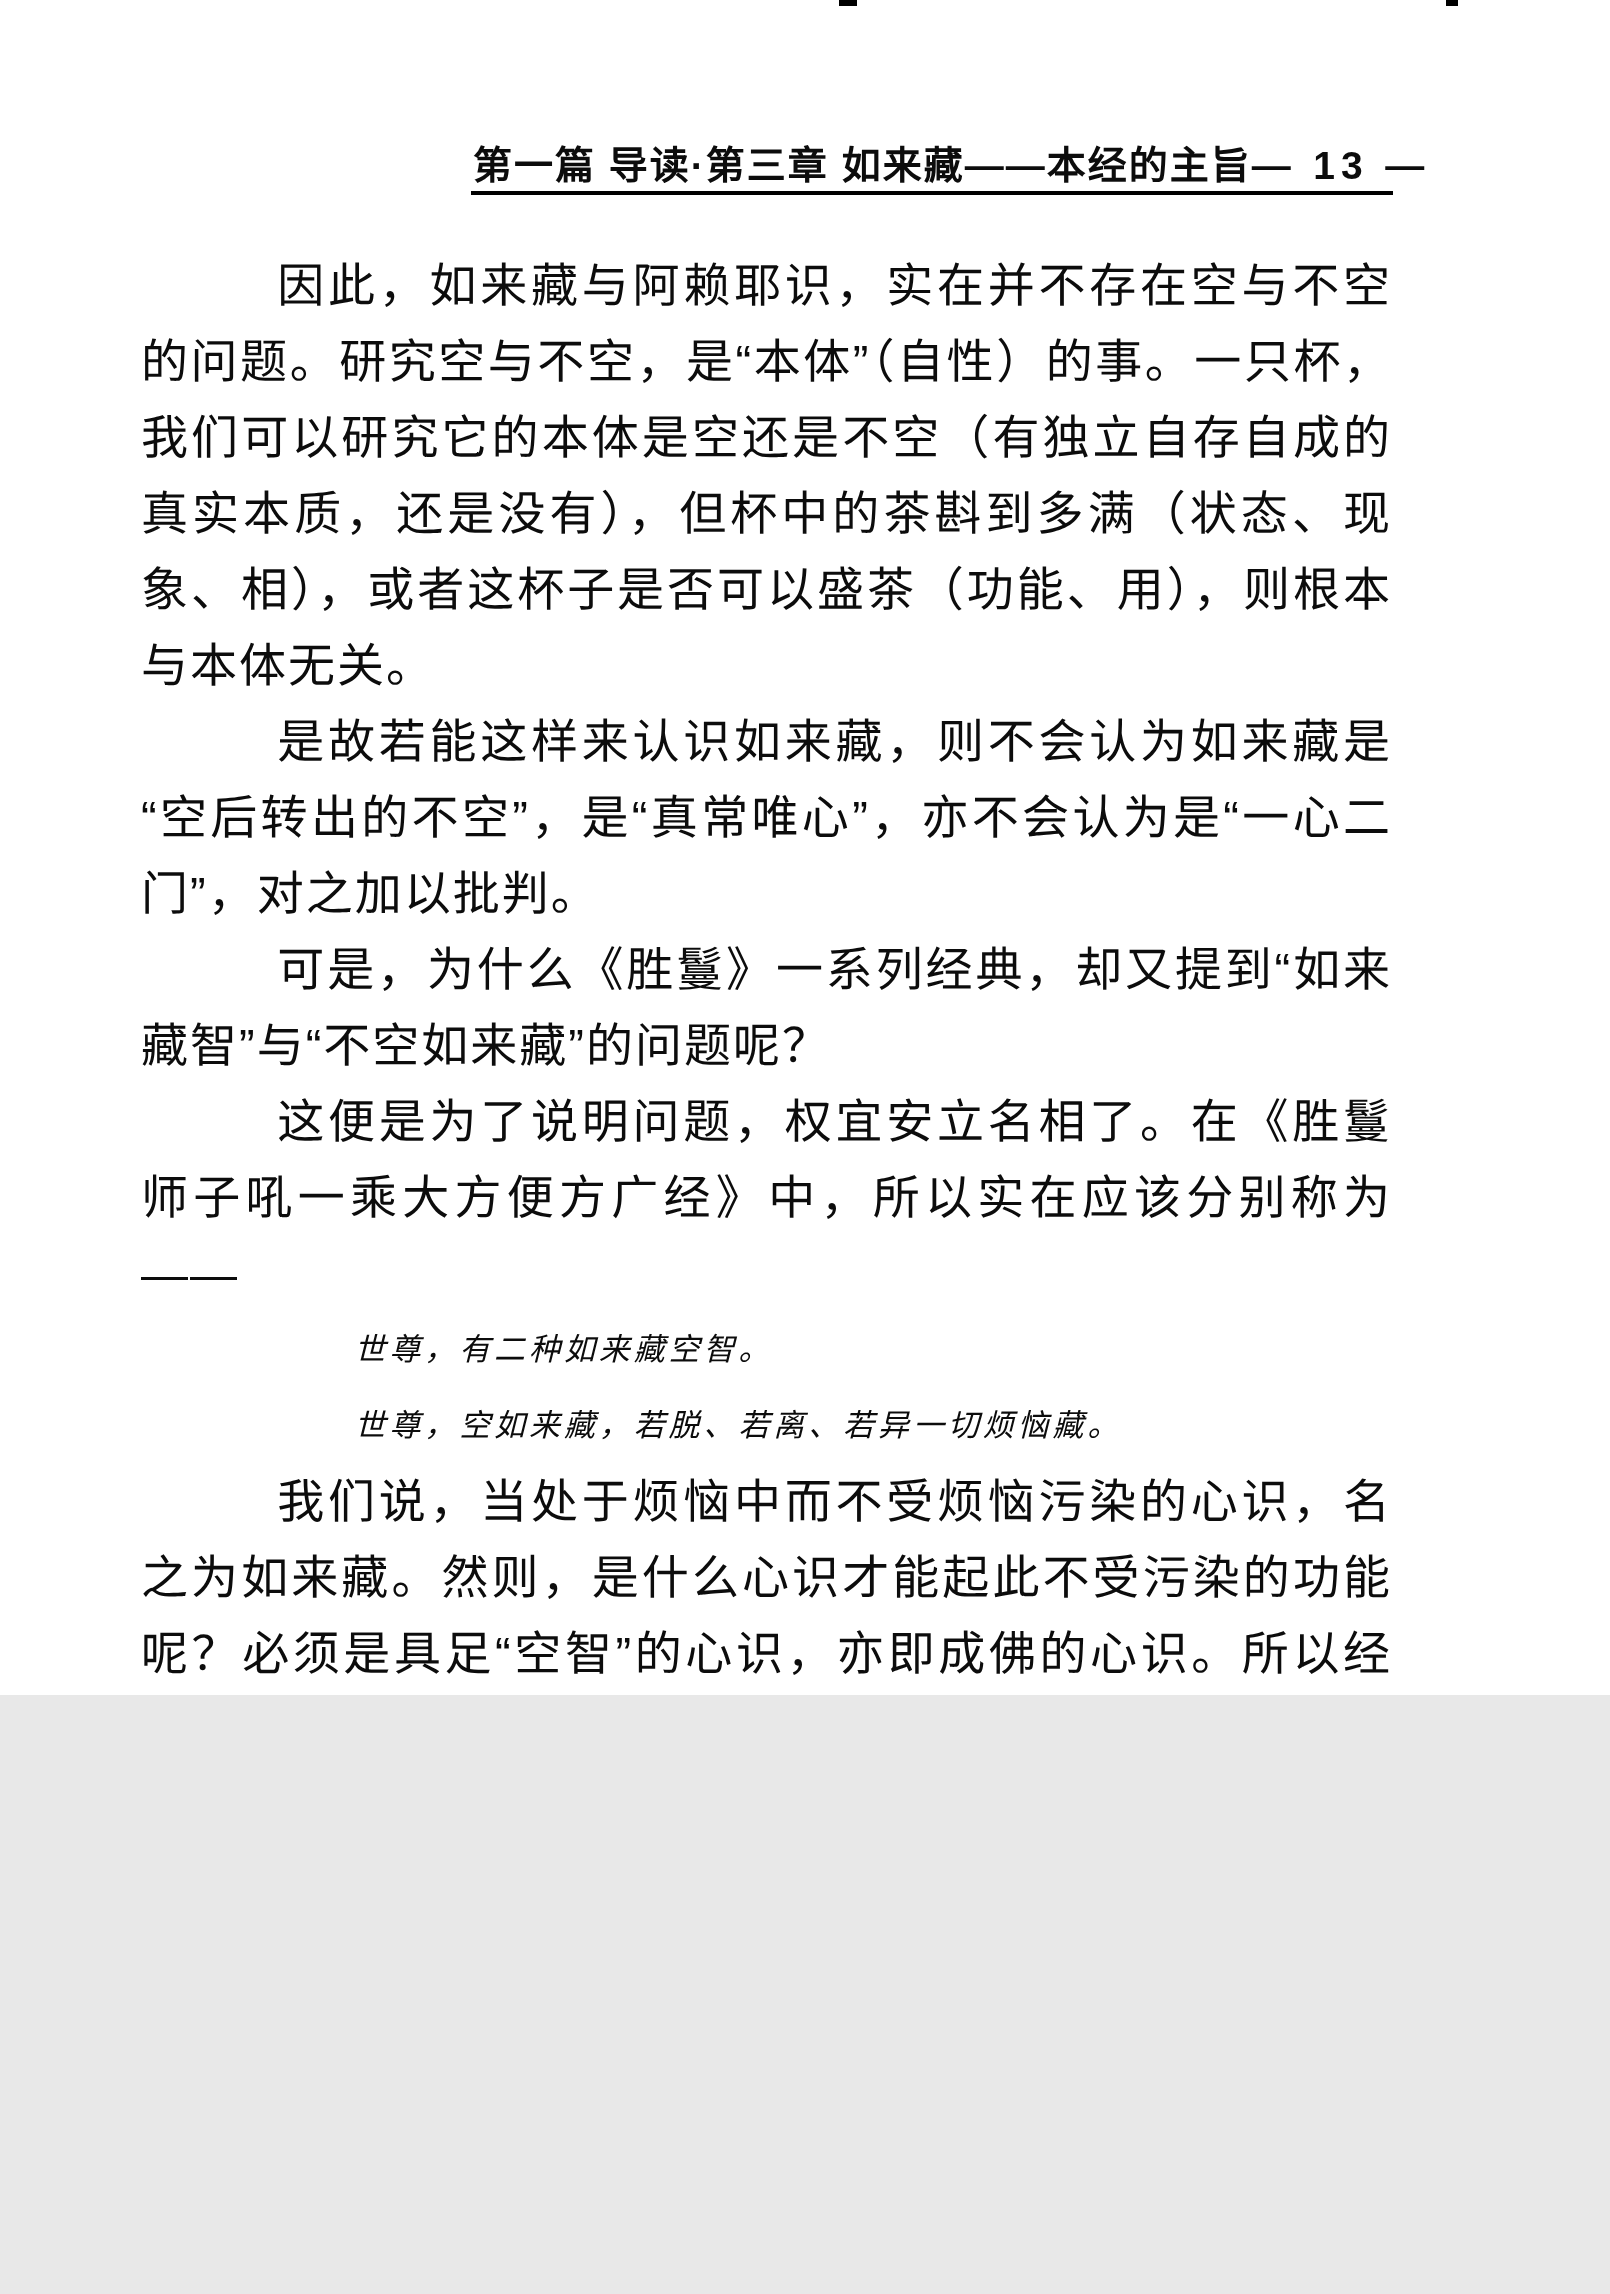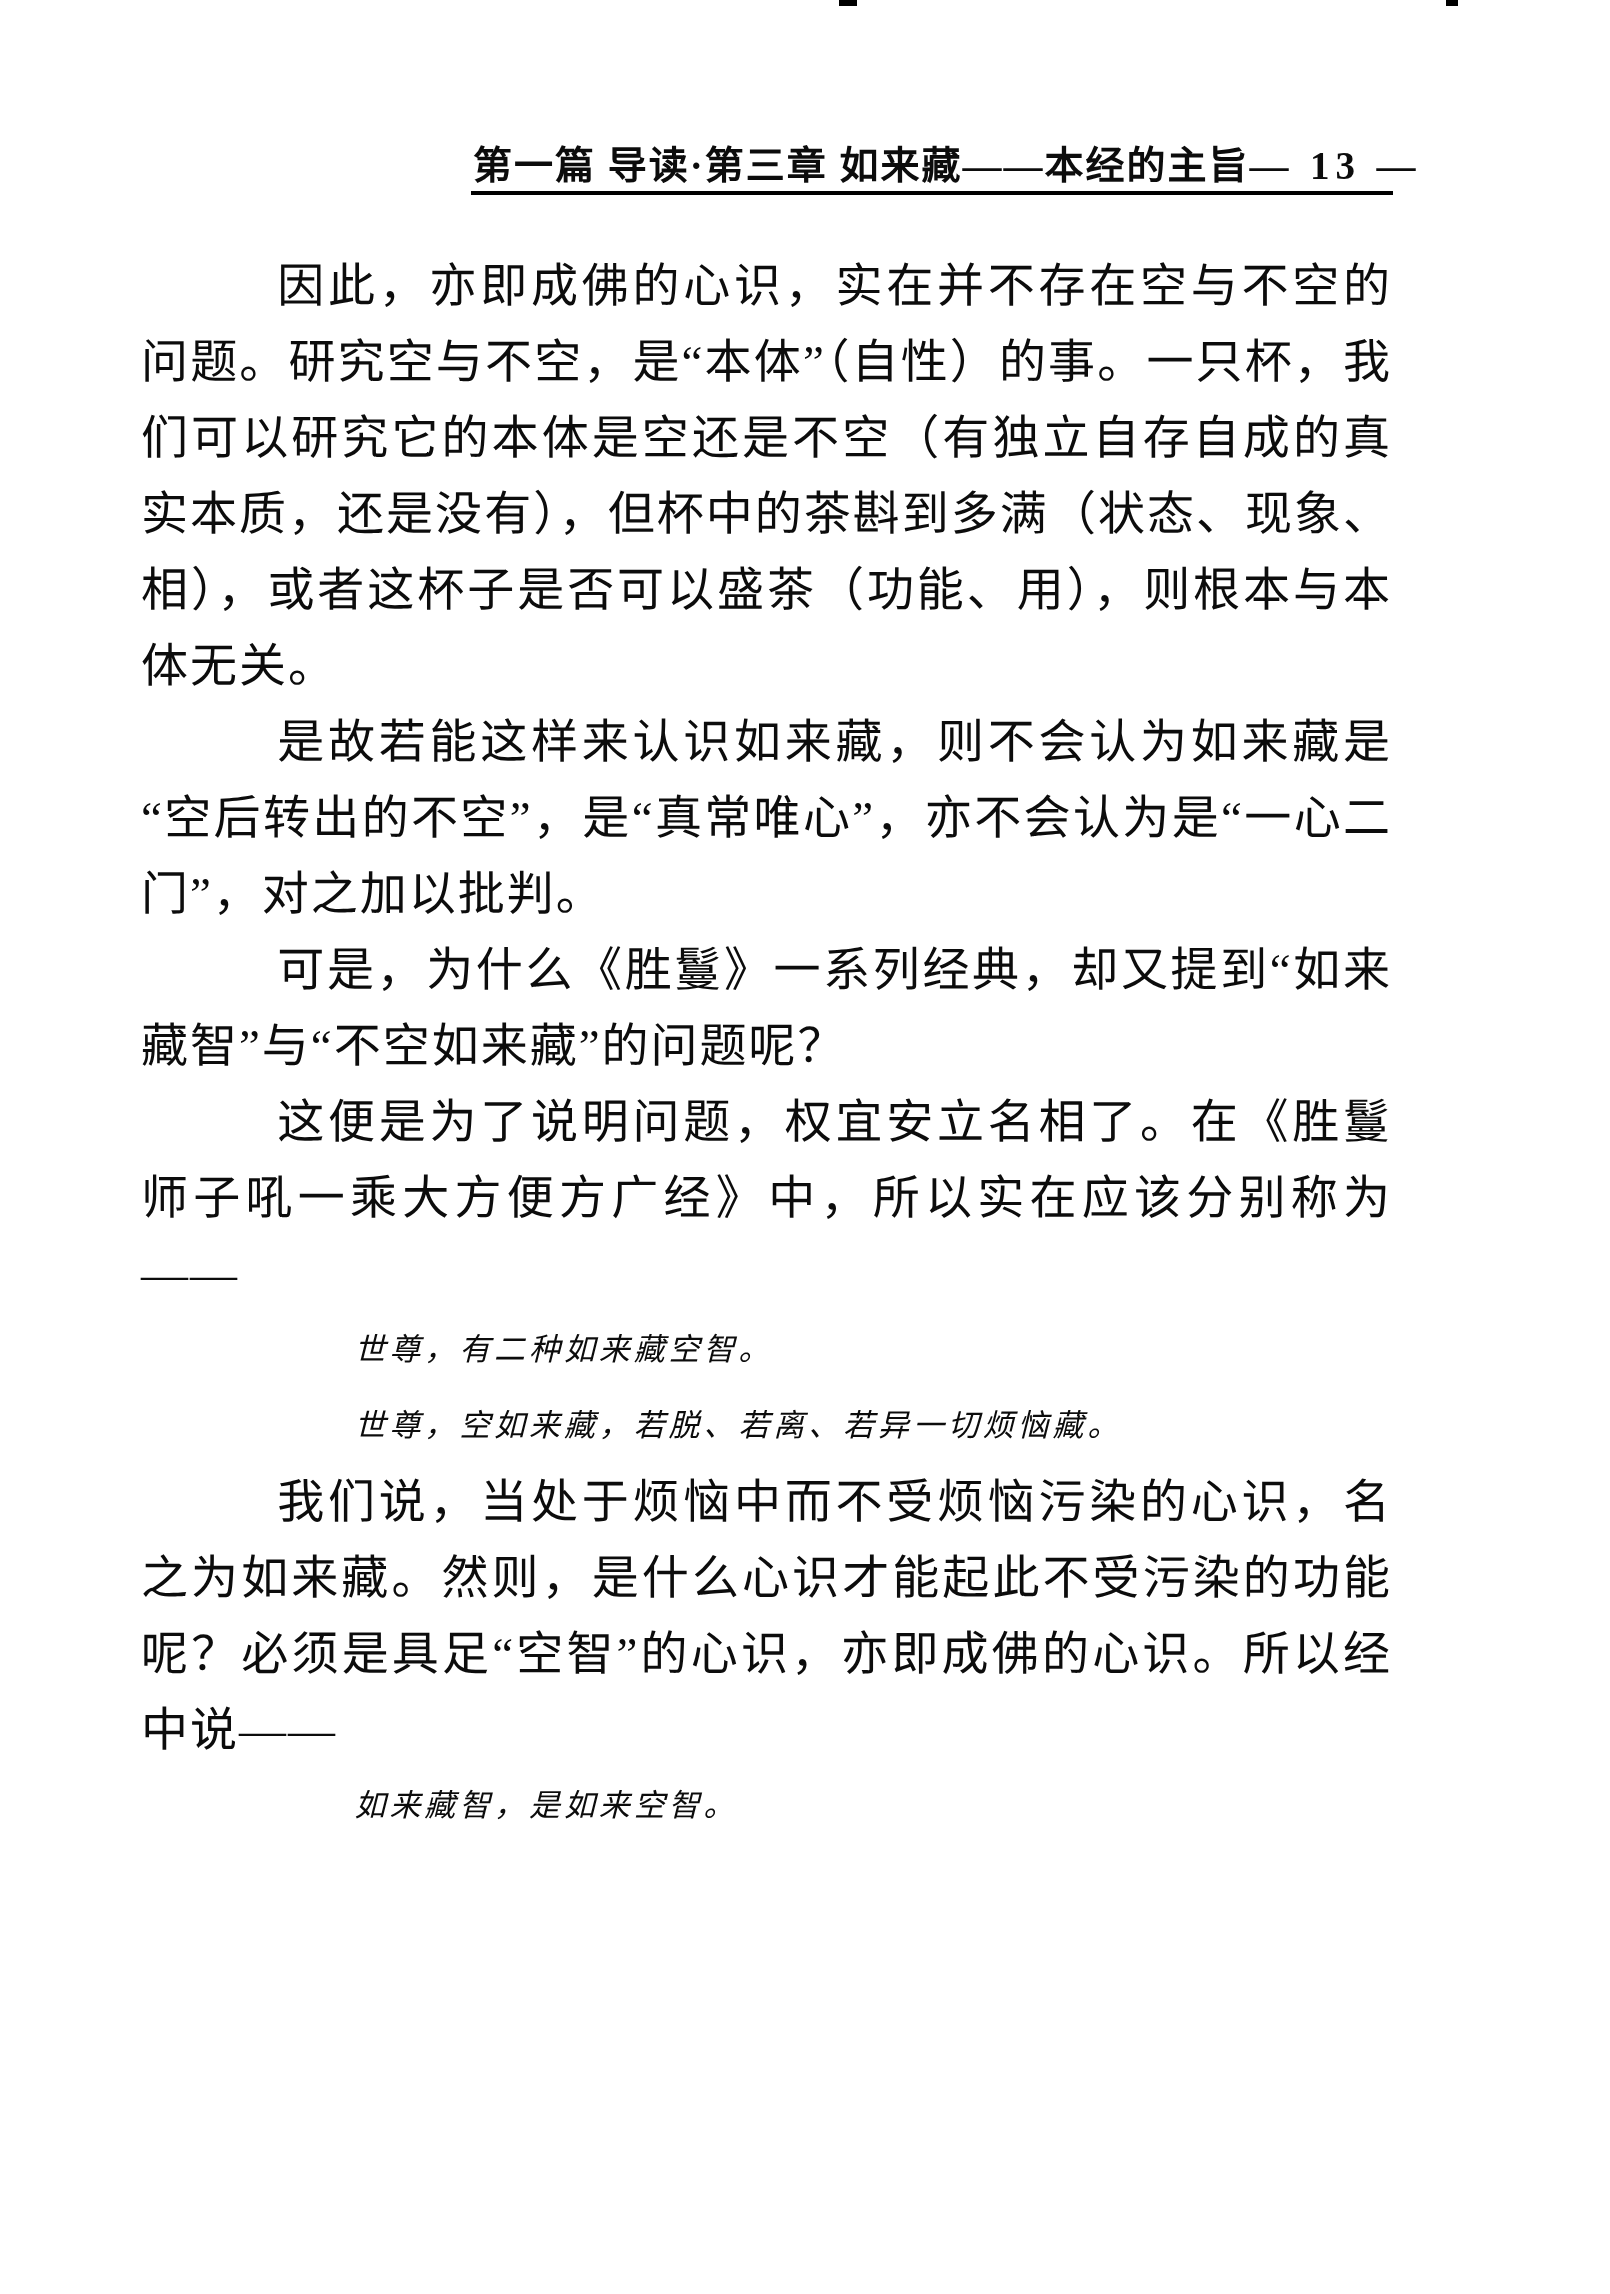--- a/index.html
+++ b/index.html
@@ -3,24 +3,24 @@
 <meta charset="utf-8">
 <style>
   html, body {
     margin: 0;
     padding: 0;
     background: #e8e8e8;
   }
   .page {
     position: relative;
     width: 1611px;
-    height: 2294px;
+    height: 1695px;
     background: #ffffff;
     overflow: hidden;
-    font-family: Liberation Serif, serif;
+    font-family: Liberation Sans, sans-serif;
     color: #0c0c0c;
   }
   
   .speck {
     position: absolute;
     background: #000;
   }
   .speck.s1 { left: 839px; top: 0; width: 17.7px; height: 5.9px; }
   .speck.s2 { left: 1446px; top: 0; width: 11.8px; height: 5.9px; }
 
@@ -89,21 +89,21 @@
   <div class="speck s1"></div>
   <div class="speck s2"></div>
 
   <div class="header">
     <span class="header-title">第一篇 导读·第三章 如来藏——本经的主旨</span>
     <span class="header-page">— 13 —</span>
   </div>
   <div class="header-rule"></div>
 
   <div class="content">
-    <p class="body">因此，亦即成佛的心识，实在并不存在空与不空的问题。研究空与不空，是“本体”（自性）的事。一只杯，我们可以研究它的本体是空还是不空（有独立自存自成的真实本质，还是没有），但杯中的茶斟到多满（状态、现象、相），或者这杯子是否可以盛茶（功能、用），则根本与本体无关。</p>
+    <p class="body">因此，如来藏与阿赖耶识，实在并不存在空与不空的问题。研究空与不空，是“本体”（自性）的事。一只杯，我们可以研究它的本体是空还是不空（有独立自存自成的真实本质，还是没有），但杯中的茶斟到多满（状态、现象、相），或者这杯子是否可以盛茶（功能、用），则根本与本体无关。</p>
     <p class="body">是故若能这样来认识如来藏，则不会认为如来藏是“空后转出的不空”，是“真常唯心”，亦不会认为是“一心二门”，对之加以批判。</p>
     <p class="body">可是，为什么《胜鬘》一系列经典，却又提到“如来藏智”与“不空如来藏”的问题呢？</p>
     <p class="body">这便是为了说明问题，权宜安立名相了。在《胜鬘师子吼一乘大方便方广经》中，所以实在应该分别称为——</p>
     <p class="quote">世尊，有二种如来藏空智。</p>
     <p class="quote">世尊，空如来藏，若脱、若离、若异一切烦恼藏。</p>
     <p class="body">我们说，当处于烦恼中而不受烦恼污染的心识，名之为如来藏。然则，是什么心识才能起此不受污染的功能呢？必须是具足“空智”的心识，亦即成佛的心识。所以经中说——</p>
     <p class="quote">如来藏智，是如来空智。</p>
   </div>
 
 </div>

